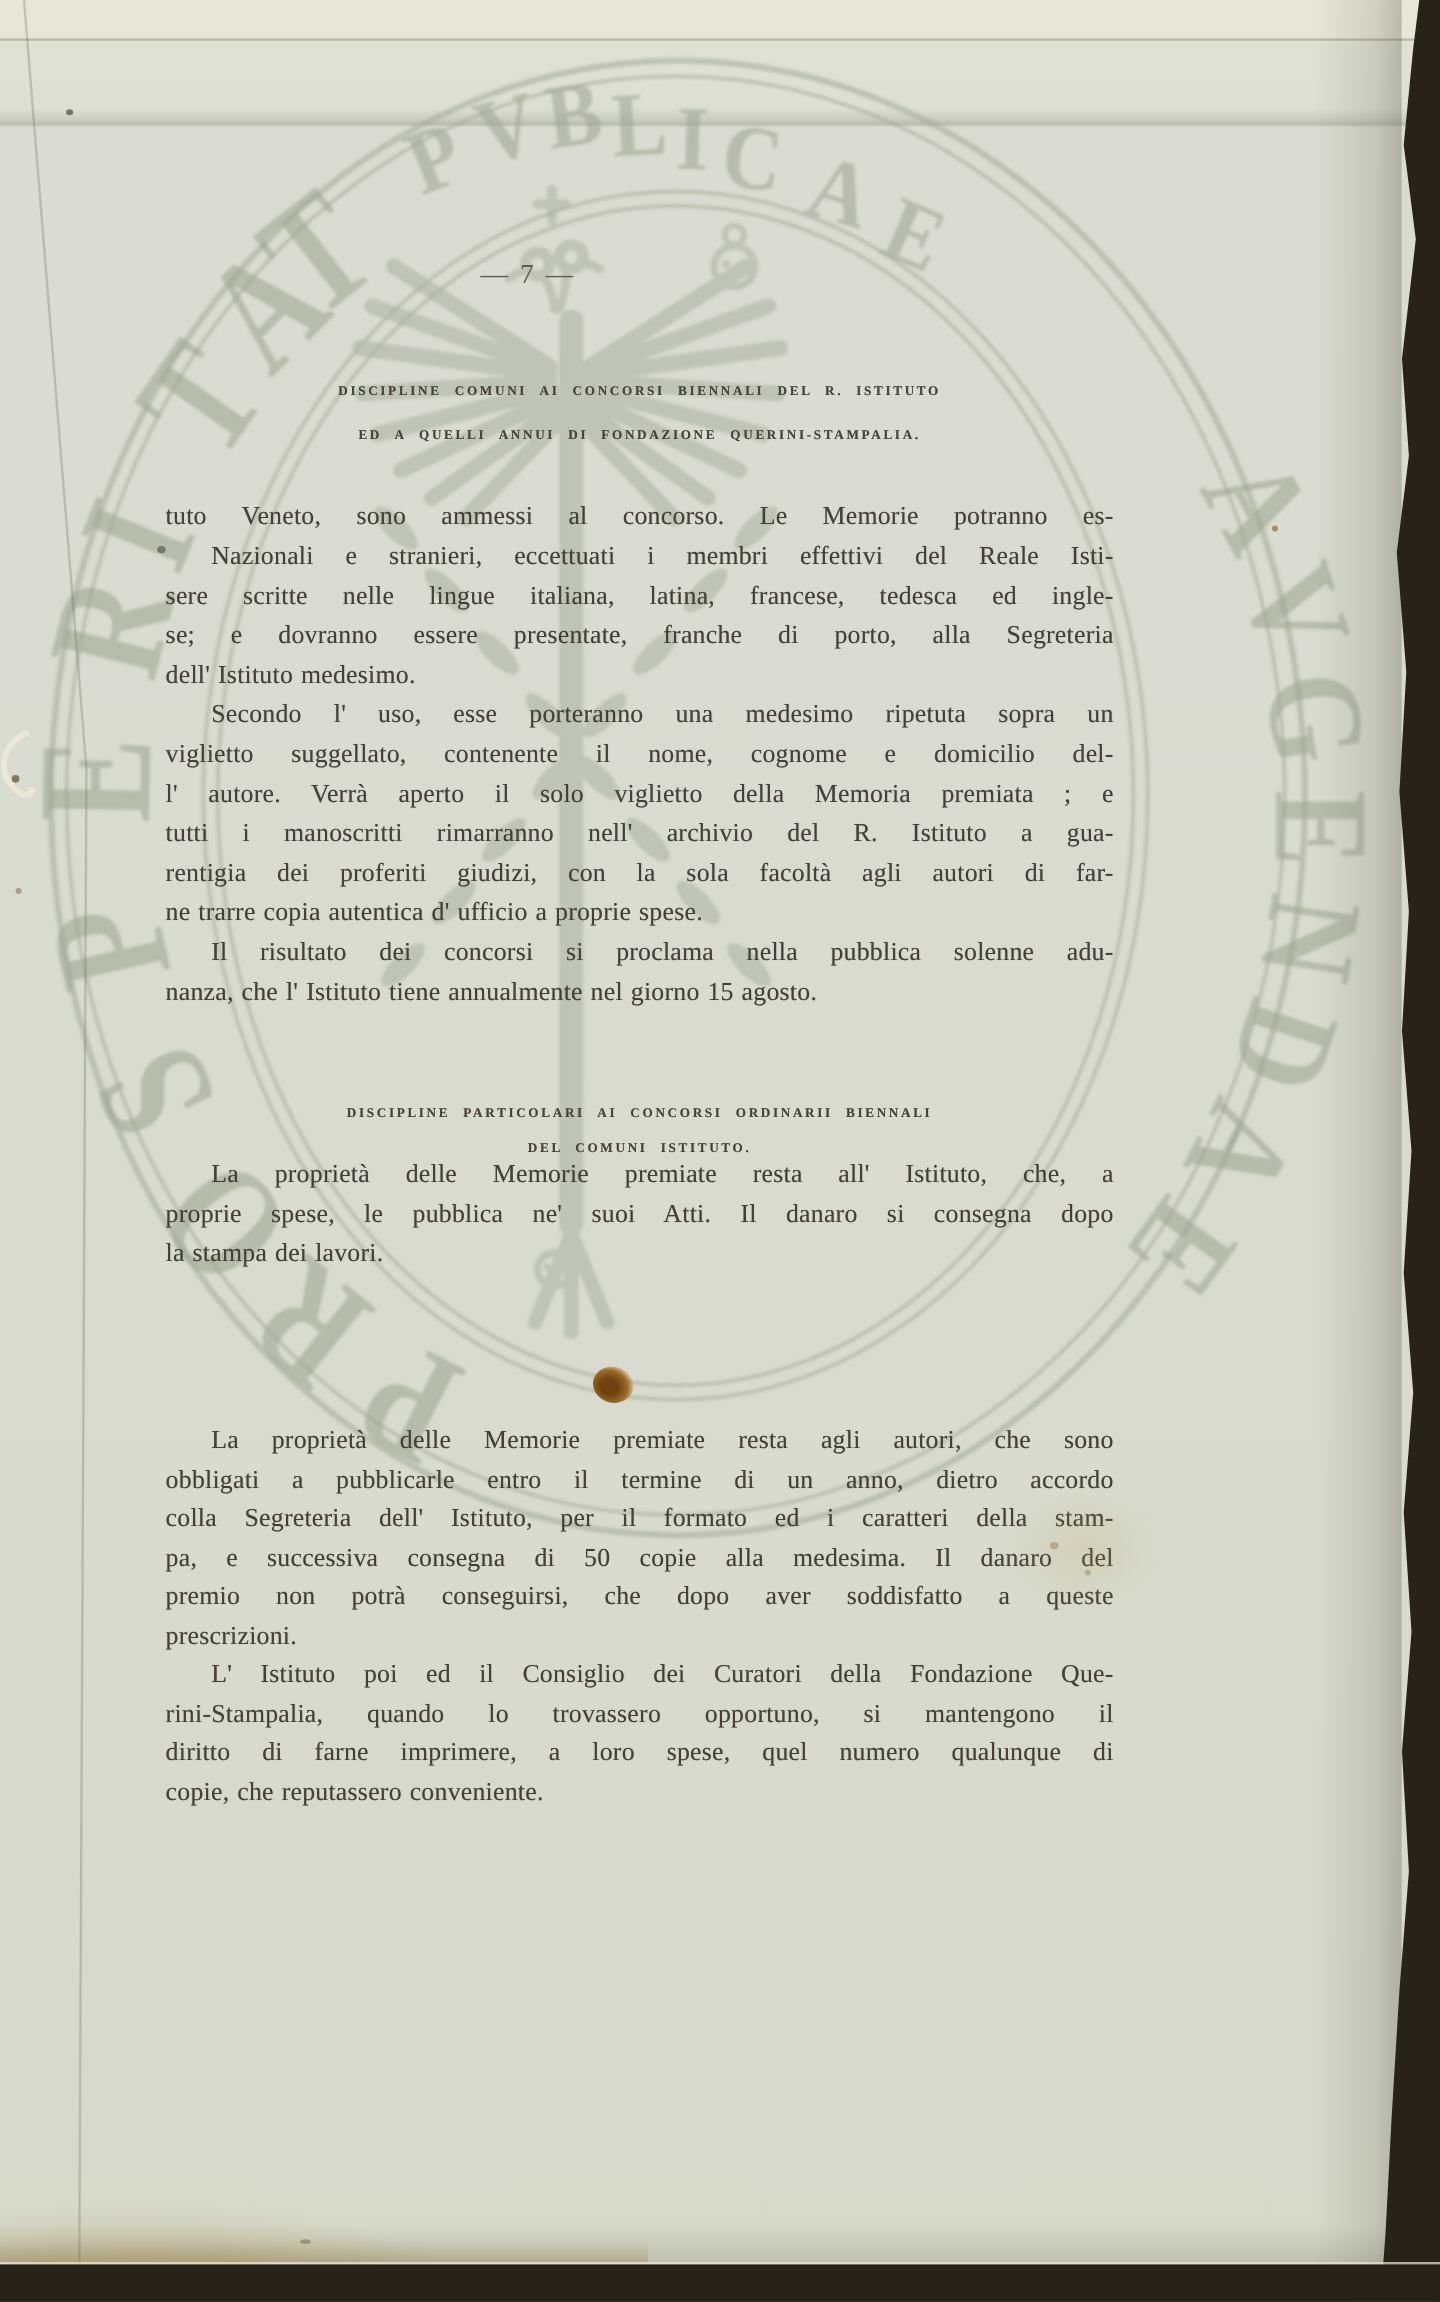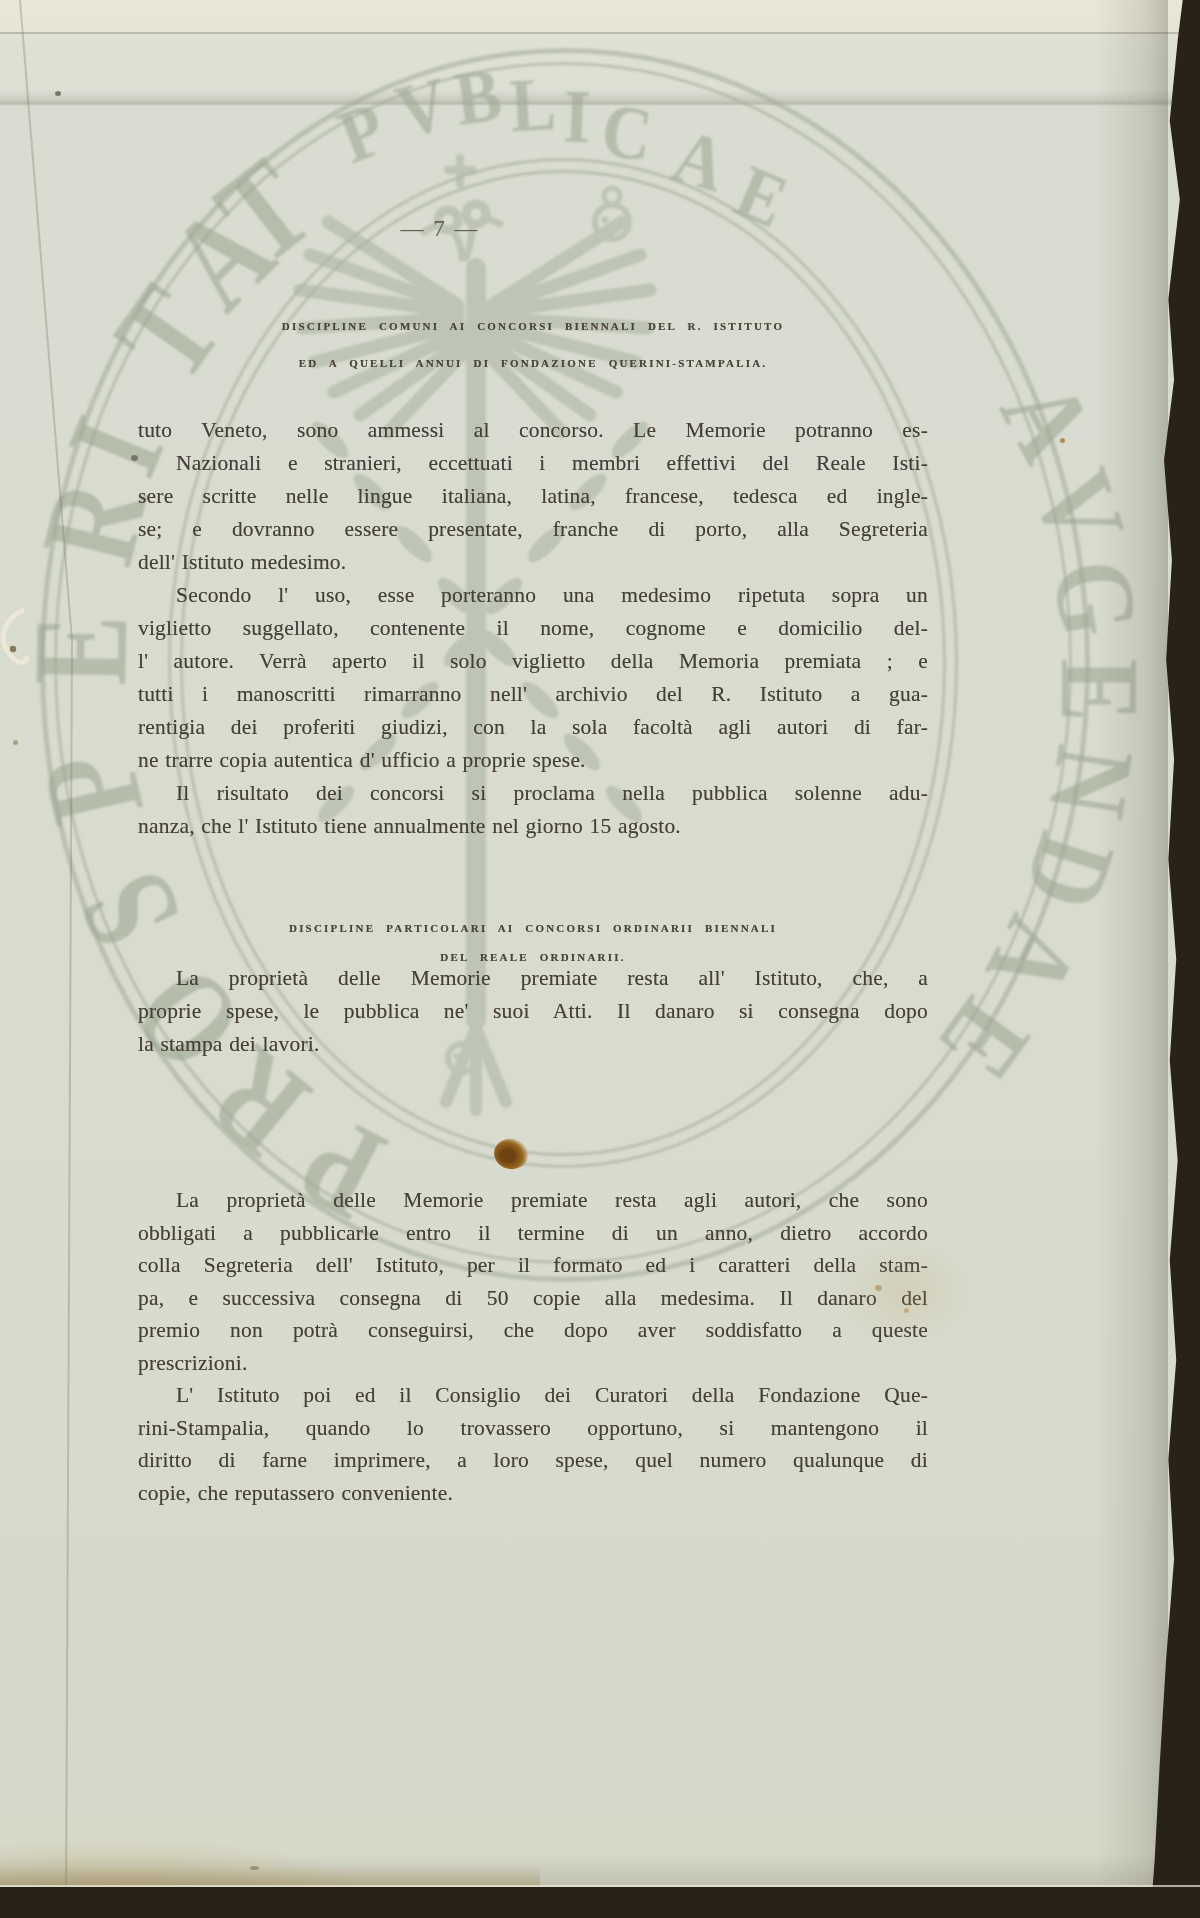--- a/index.html
+++ b/index.html
@@ -207,21 +207,21 @@
     <div class="ln just">l' autore. Verrà aperto il solo viglietto della Memoria premiata ; e</div>
     <div class="ln just">tutti i manoscritti rimarranno nell' archivio del R. Istituto a gua-</div>
     <div class="ln just">rentigia dei proferiti giudizi, con la sola facoltà agli autori di far-</div>
     <div class="ln">ne trarre copia autentica d' ufficio a proprie spese.</div>
     <div class="ln just ind">Il risultato dei concorsi si proclama nella pubblica solenne adu-</div>
     <div class="ln">nanza, che l' Istituto tiene annualmente nel giorno 15 agosto.</div>
   </div>
 
   <div class="heading h2">
     <div>DISCIPLINE PARTICOLARI AI CONCORSI ORDINARII BIENNALI</div>
-    <div>DEL REALE ORDINARII.</div>
+    <div>DEL COMUNI ISTITUTO.</div>
   </div>
 
   <div class="body-block s2">
     <div class="ln just ind">La proprietà delle Memorie premiate resta all' Istituto, che, a</div>
     <div class="ln just">proprie spese, le pubblica ne' suoi Atti. Il danaro si consegna dopo</div>
     <div class="ln">la stampa dei lavori.</div>
   </div>
 
 
   <div class="body-block s3">

